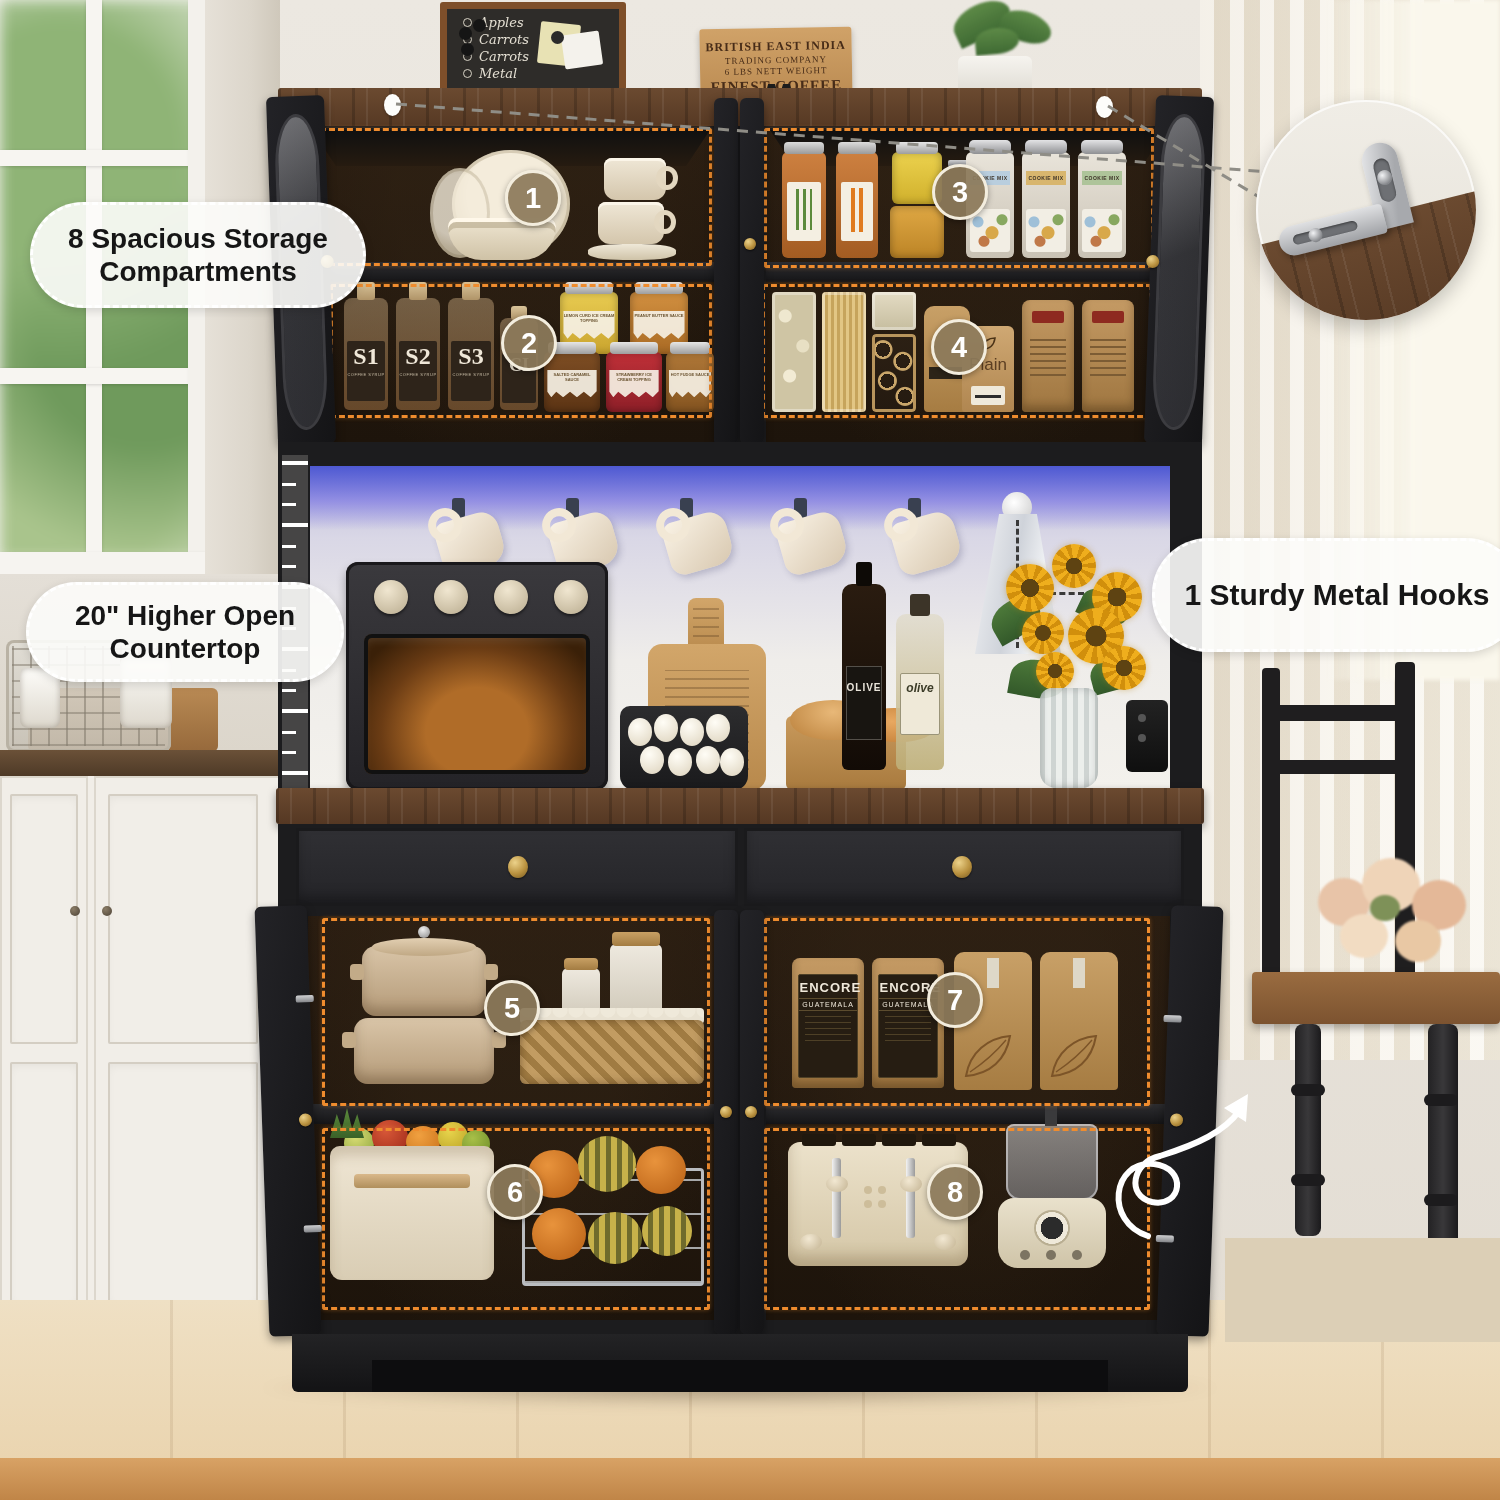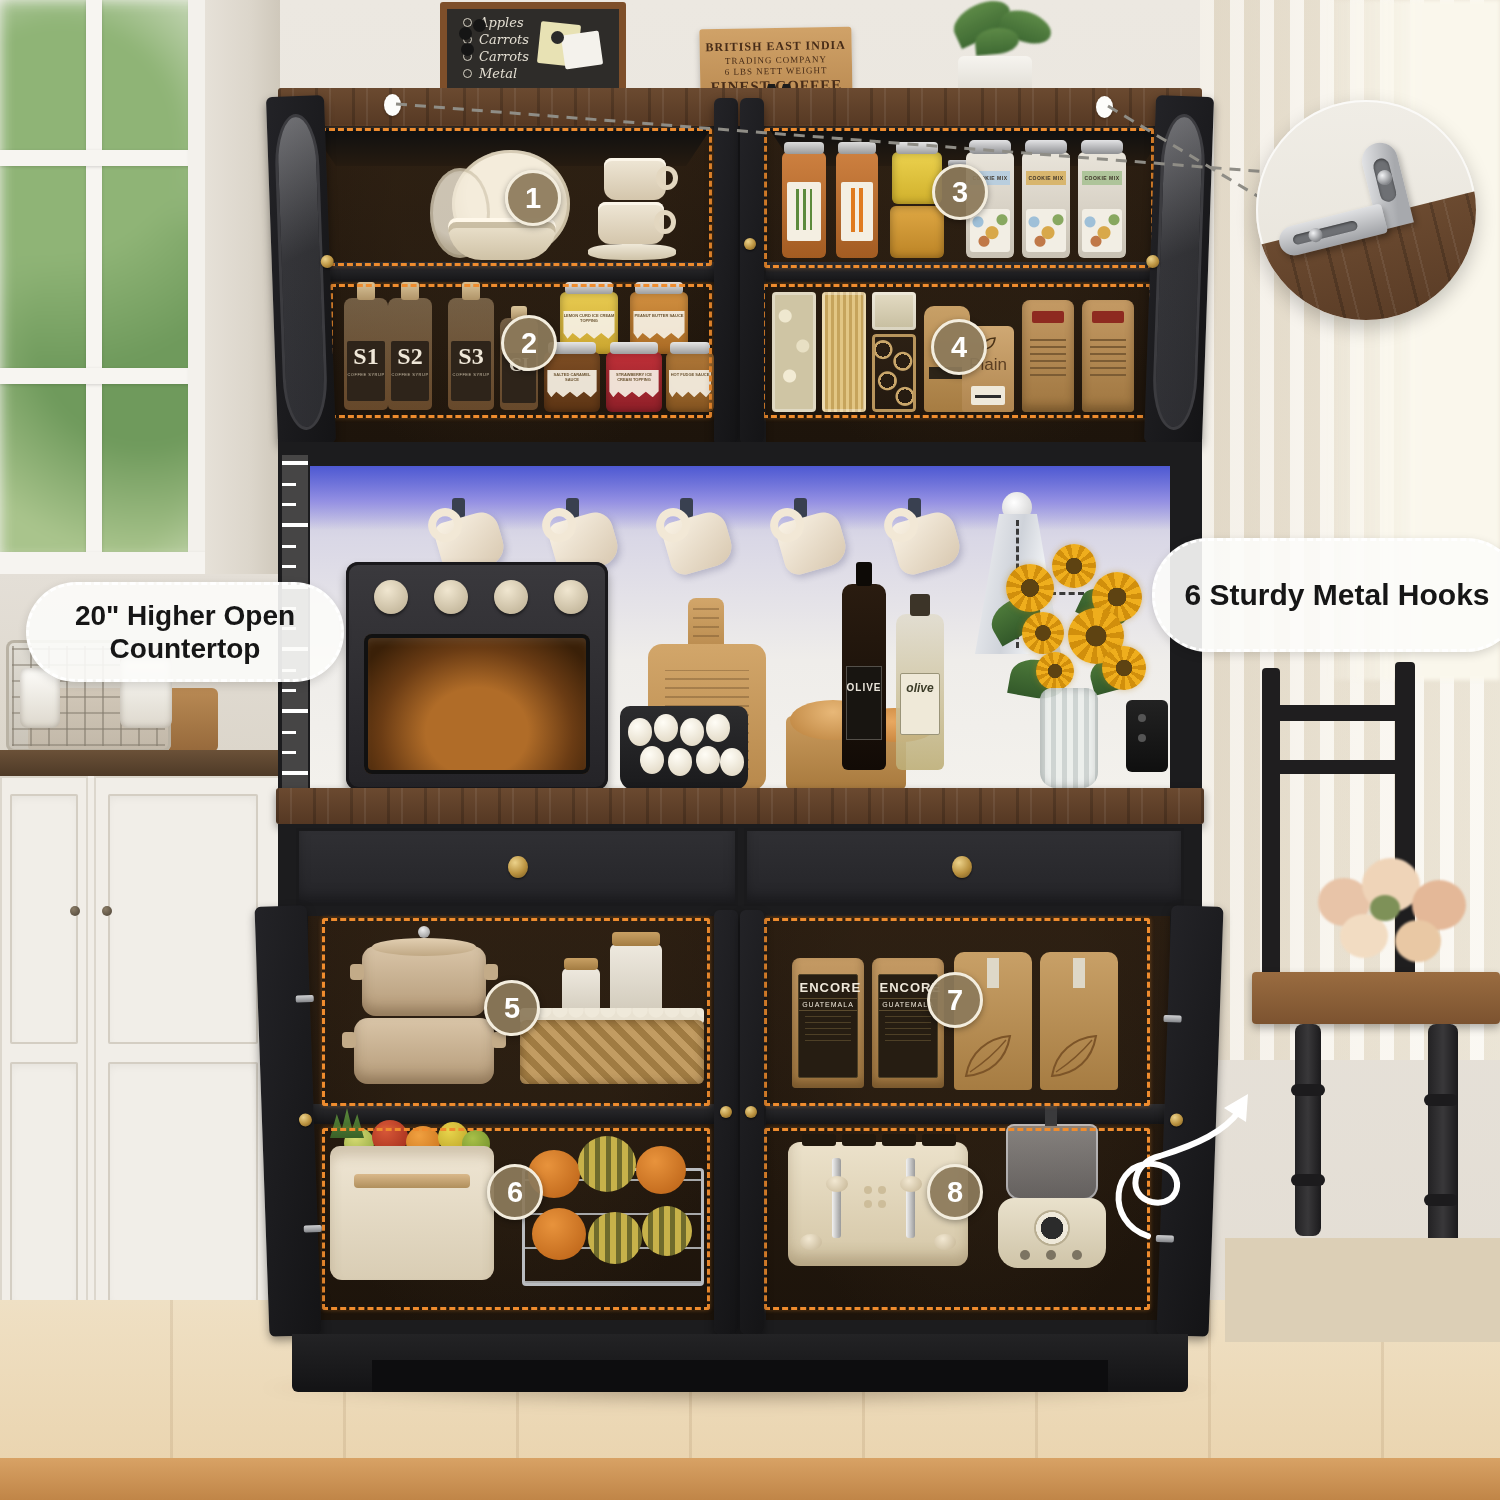--- a/index.html
+++ b/index.html
@@ -348,21 +348,21 @@
     </div>
   <div class="saucer" style="left:588px;top:244px;width:88px;height:16px"></div>
 
   <div class="syrup" style="left:344px;top:298px;width:44px;height:112px">
     <span class="cap"></span>
       <span class="lbl">
         <b>S1</b>
         <s>COFFEE SYRUP</s>
       </span>
   </div>
-  <div class="syrup" style="left:388px;top:298px;width:44px;height:112px">
+  <div class="syrup" style="left:396px;top:298px;width:44px;height:112px">
     <span class="cap"></span>
       <span class="lbl">
         <b>S2</b>
         <s>COFFEE SYRUP</s>
       </span>
   </div>
   <div class="syrup" style="left:448px;top:298px;width:46px;height:112px">
     <span class="cap"></span>
       <span class="lbl">
         <b>S3</b>
@@ -705,25 +705,28 @@
     <div class="bracket-v">
       <span class="slot" style="left:10px;top:16px;width:16px;height:44px"></span>
       <span class="screw" style="left:11px;top:28px;width:15px;height:15px"></span>
     </div>
     <div class="bracket-h">
       <span class="slot" style="left:14px;top:10px;width:66px;height:10px"></span>
       <span class="screw" style="left:30px;top:8px;width:14px;height:14px"></span>
     </div>
   </div>
 
+  <div class="pill" style="left:30px;top:202px;width:302px;height:100px;border-radius:54px;font-size:28px;padding:0 14px">
+      <span>8 Spacious Storage Compartments</span>
+    </div>
   <div class="pill" style="left:26px;top:582px;width:288px;height:94px;border-radius:50px;font-size:28px;padding:0 12px">
       <span>20" Higher Open Countertop</span>
     </div>
   <div class="pill" style="left:1152px;top:538px;width:332px;height:108px;border-radius:56px;font-size:30px;padding:0 16px">
-      <span>6 Sturdy Metal Hooks</span>
+      <span>1 Sturdy Metal Hooks</span>
     </div>
 
   <div class="badge" style="left:505px;top:170px">1</div>
   <div class="badge" style="left:501px;top:315px">2</div>
   <div class="badge" style="left:932px;top:164px">3</div>
   <div class="badge" style="left:931px;top:319px">4</div>
   <div class="badge" style="left:484px;top:980px">5</div>
   <div class="badge" style="left:487px;top:1164px">6</div>
   <div class="badge" style="left:927px;top:972px">7</div>
   <div class="badge" style="left:927px;top:1164px">8</div>

